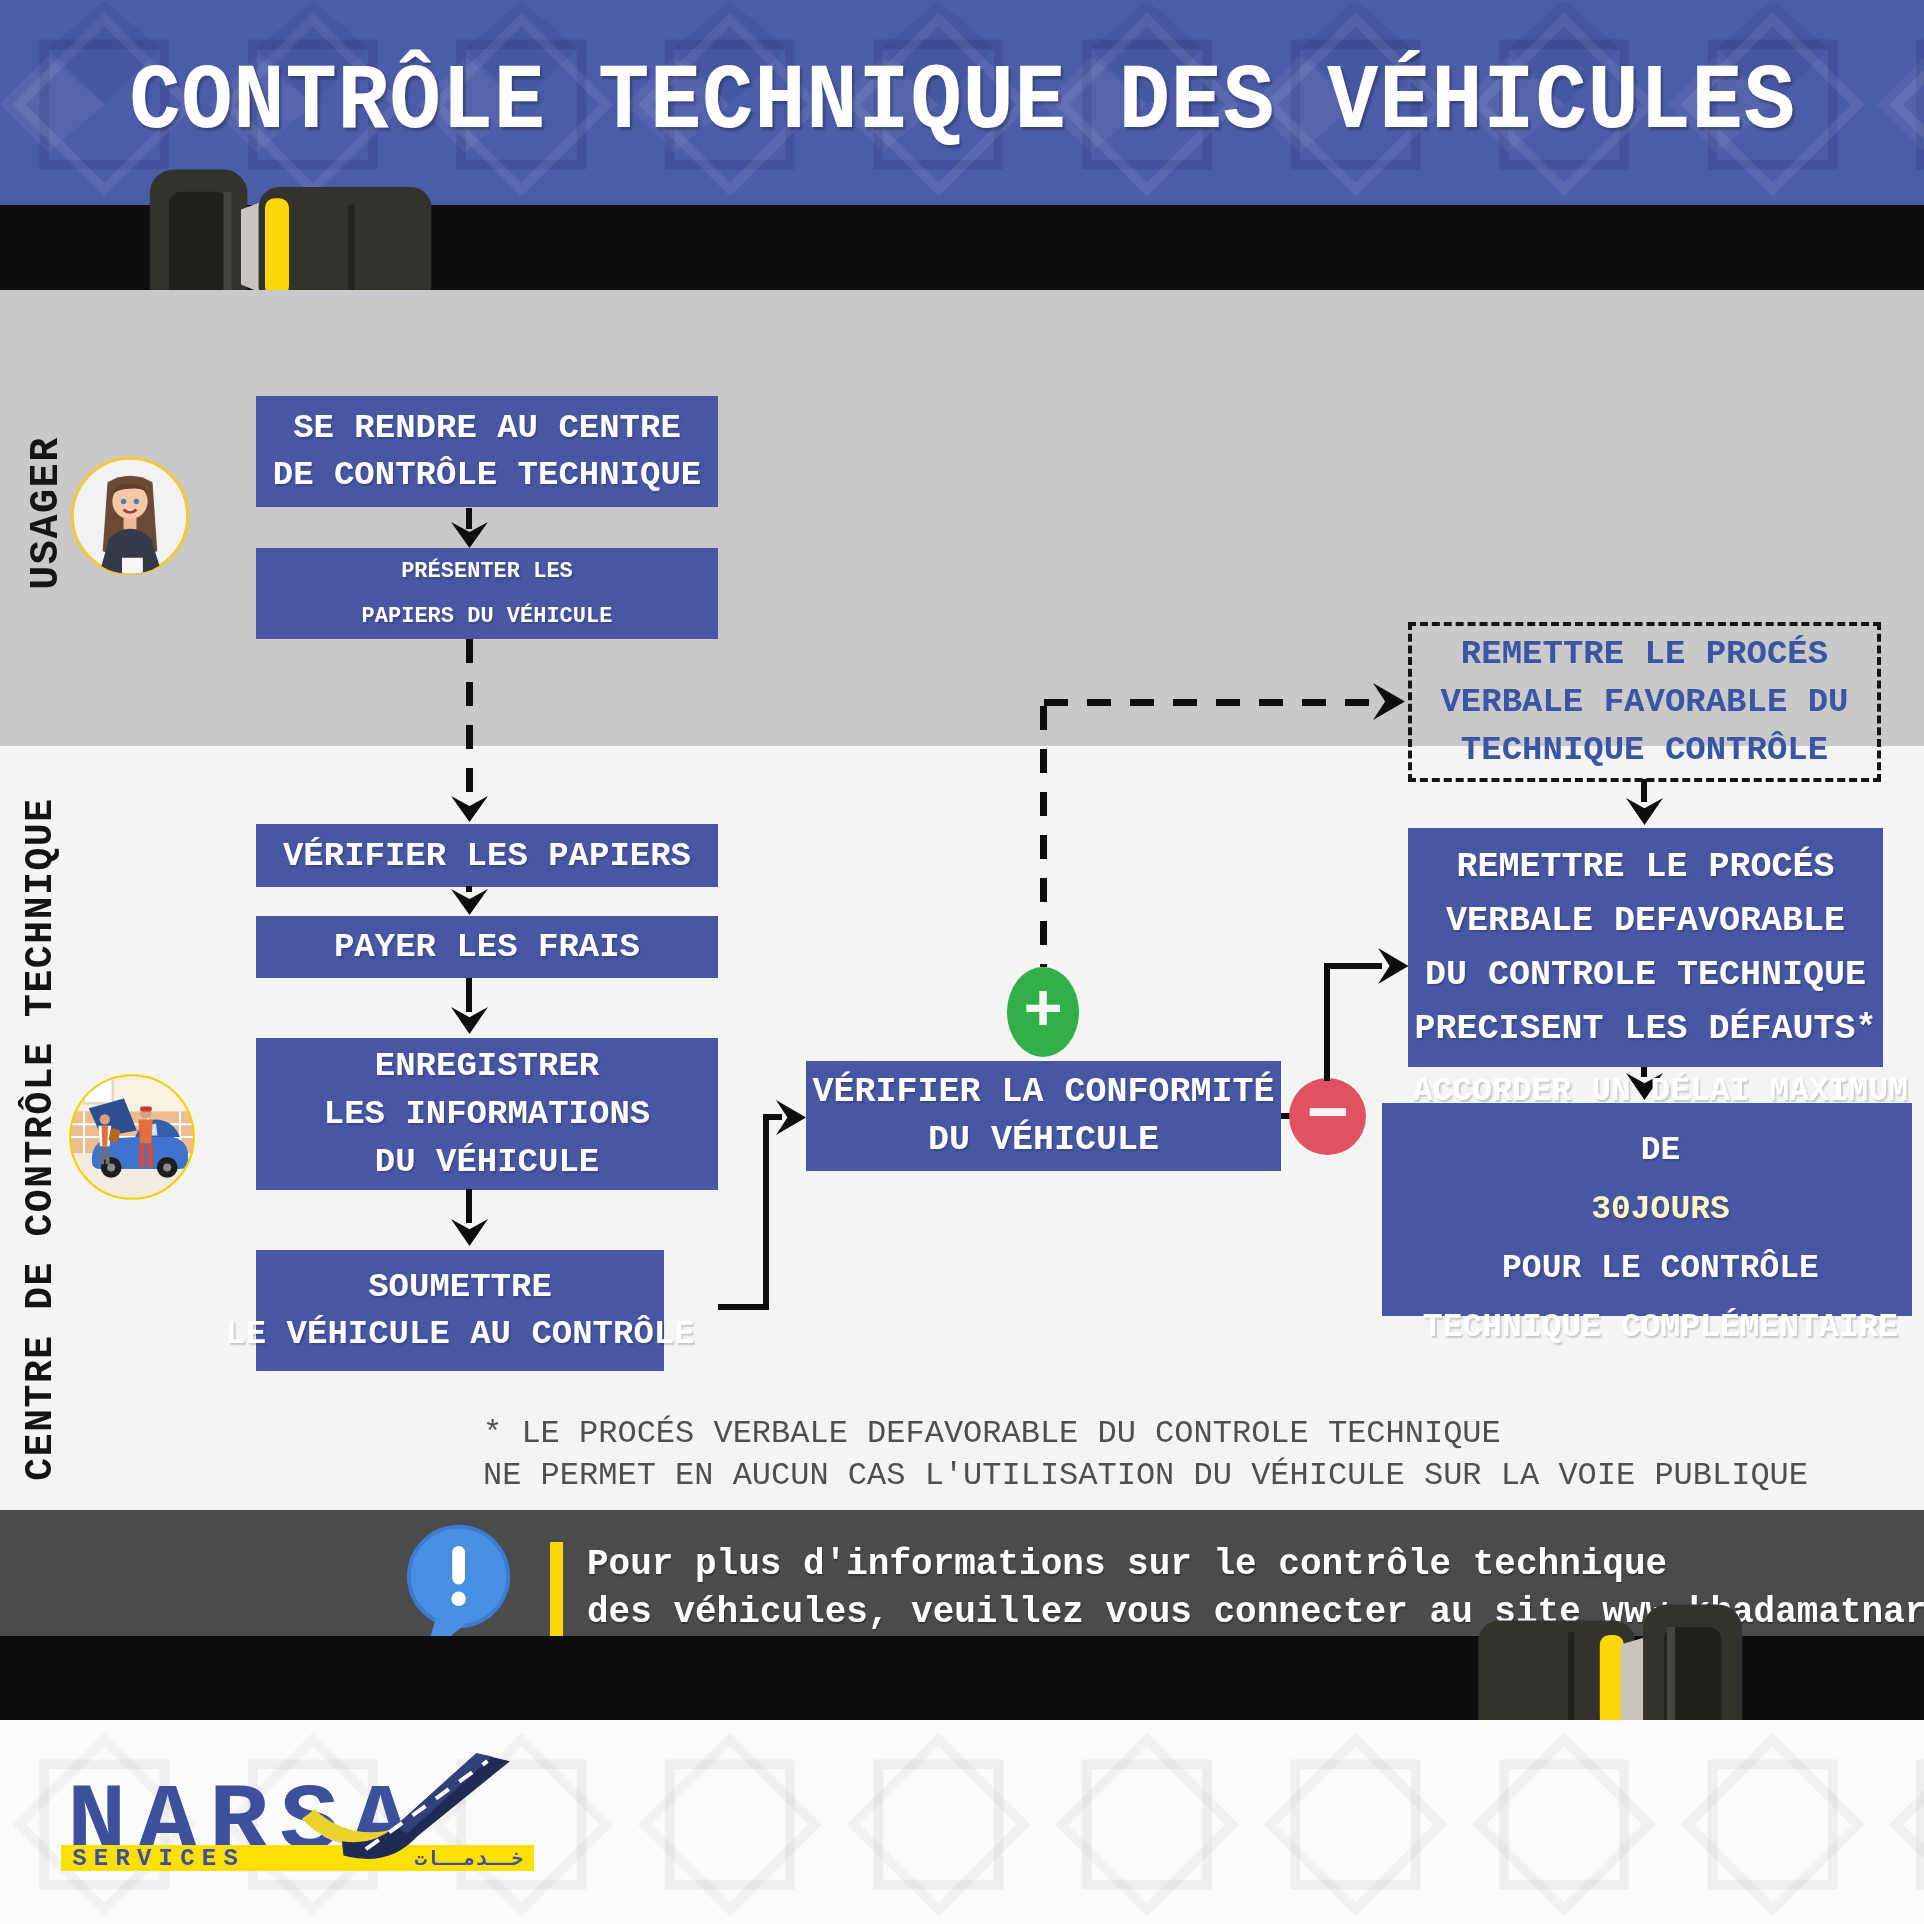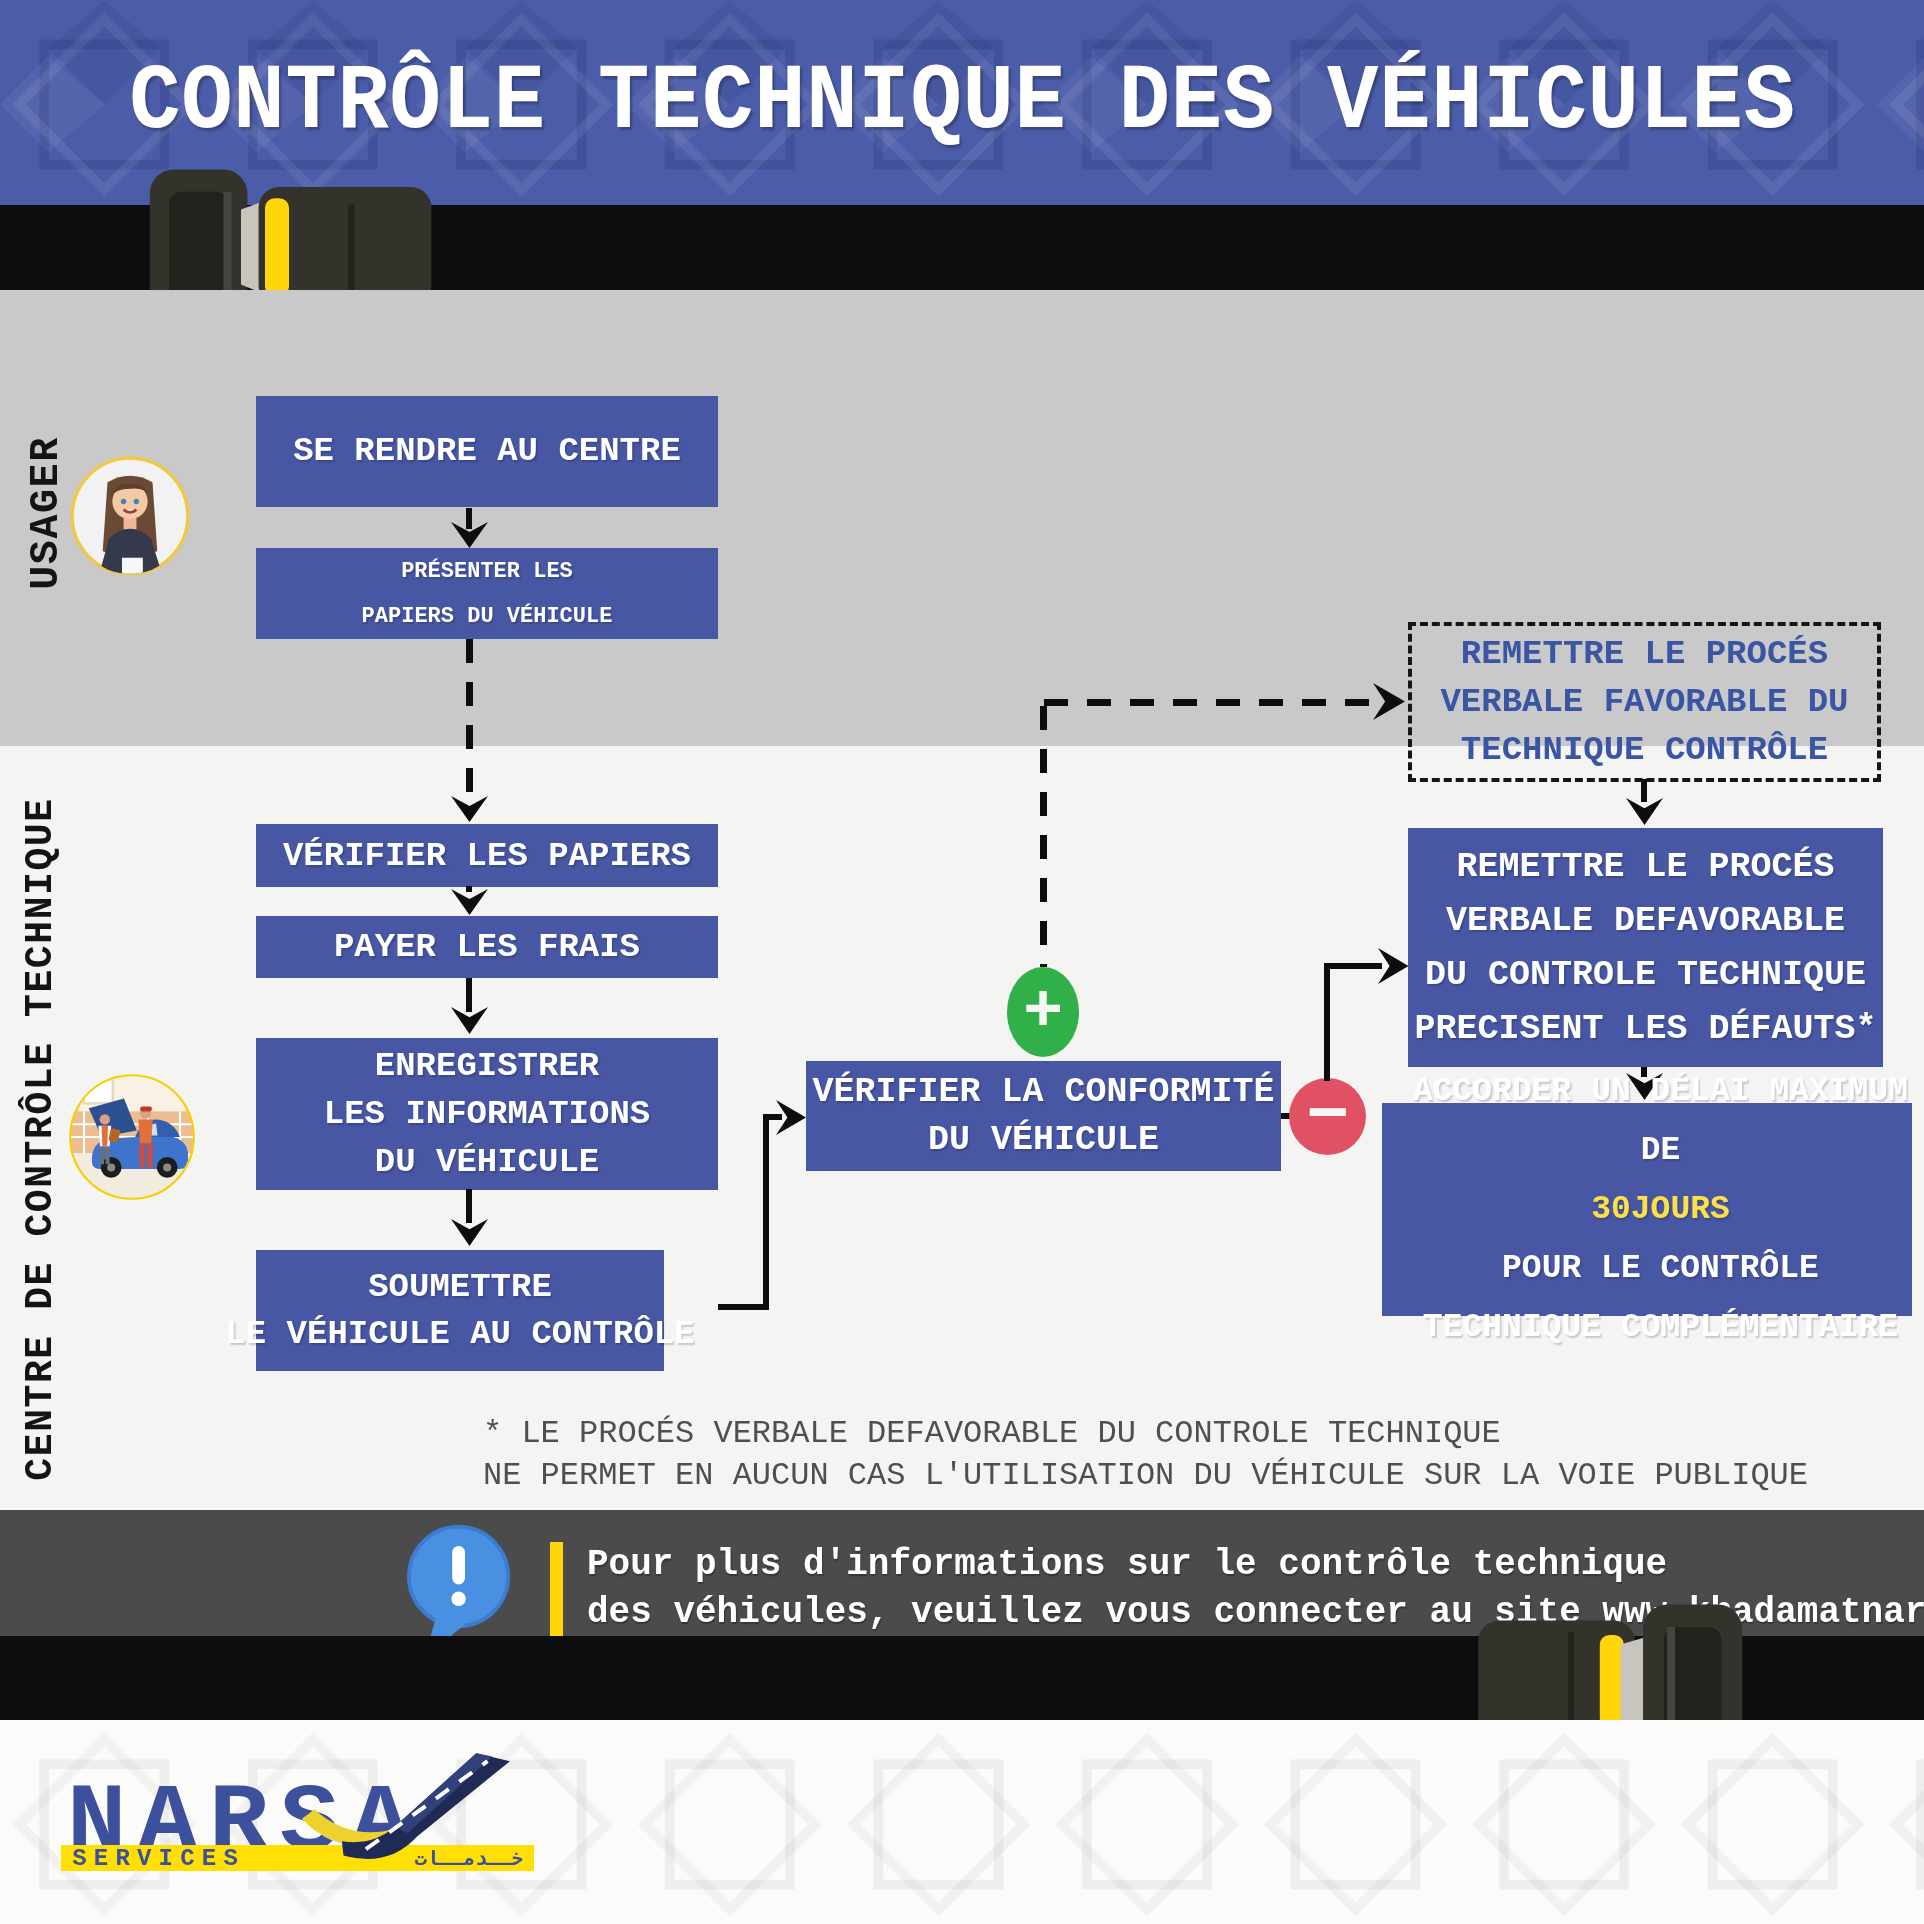--- a/index.html
+++ b/index.html
@@ -142,20 +142,21 @@
       <path d="M38 66 L54 66 L52 92 L40 92 Z" fill="#fafafa"></path>
       <path d="M42 66 L50 66 L49 92 L43 92 Z" fill="#e2703a"></path>
       <rect x="52" y="70" width="12" height="16" rx="2" fill="#b5651d" transform="rotate(12 58 78)"></rect>
       <rect x="40" y="92" width="5" height="22" fill="#6b6f76"></rect>
         <rect x="47" y="92" width="5" height="22" fill="#6b6f76"></rect>
     </g>
   </svg>
 
   <div class="abs box" style="left:256px;top:396px;width:462px;height:111px;font-size:34px;line-height:47px;">
     <span>SE RENDRE AU CENTRE</span>
+    <span>DE CONTRÔLE TECHNIQUE</span>
   </div>
   <div class="abs vline" style="left:466px;top:508px;width:6.4px;height:21px;"></div>
   <div class="abs ah ah-down" style="left:451px;top:522px;width:37px;height:26px;"></div>
 
   <div class="abs box" style="left:256px;top:548px;width:462px;height:91px;font-size:22px;line-height:45px;">
     <span>PRÉSENTER LES</span>
     <span>PAPIERS DU VÉHICULE</span>
   </div>
   <div class="abs dashv" style="left:466px;top:639px;height:159px;"></div>
   <div class="abs ah ah-down" style="left:451px;top:796px;width:37px;height:26px;"></div>
@@ -220,21 +221,21 @@
     <span>DU CONTROLE TECHNIQUE</span>
     <span>PRECISENT LES DÉFAUTS*</span>
   </div>
   <div class="abs vline" style="left:1641px;top:1067px;width:6.4px;height:9.6px;"></div>
   <div class="abs ah ah-down" style="left:1626px;top:1073px;width:37px;height:27px;"></div>
 
   <div class="abs box" style="left:1382px;top:1103px;width:503px;height:213px;font-size:33px;line-height:59px;padding-left:27px;">
     <span>ACCORDER UN DÉLAI MAXIMUM</span>
     <span>
         <span>DE </span>
-        <span style="color:#fde047;">30JOURS</span>
+        <span style="color:#fef9c3;">30JOURS</span>
         <span> POUR LE CONTRÔLE</span>
       </span>
     <span>TECHNIQUE COMPLÉMENTAIRE</span>
   </div>
 
   <div class="abs footnote" style="left:483px;top:1413px;">
     <div>* LE PROCÉS VERBALE DEFAVORABLE DU CONTROLE TECHNIQUE</div>
     <div>NE PERMET EN AUCUN CAS L'UTILISATION DU VÉHICULE SUR LA VOIE PUBLIQUE</div>
   </div>
 

